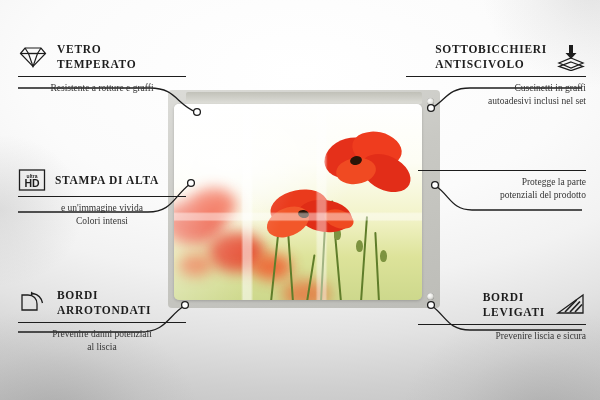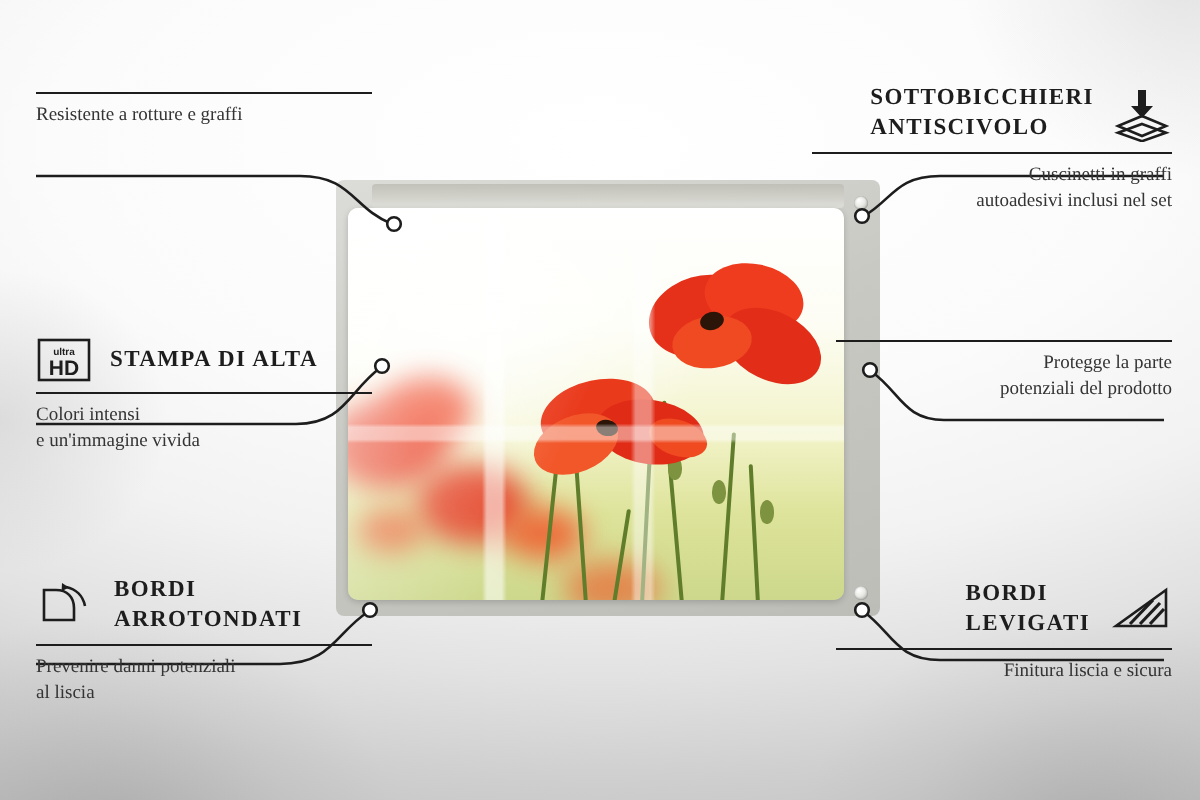--- a/index.html
+++ b/index.html
@@ -98,21 +98,21 @@
   .feature.right .head{justify-content:flex-end;}
   .title{
     font-family:"Liberation Serif",serif;
     font-size:11.5px;font-weight:700;color:#1d1d1d;
     letter-spacing:.7px;line-height:15px;text-transform:uppercase;
   }
   .feature.right .title{text-align:left;}
   .rule{height:1px;background:#1d1d1d;margin-top:4px;}
   .desc{
     font-family:"Liberation Serif",serif;
-    font-size:9.5px;color:#343434;line-height:12.5px;margin-top:5px;
+    font-size:9.5px;color:#343434;line-height:12.5px;margin-top:5px;text-align:center;
   }
   .feature.right .desc{text-align:right;}
   .icon{flex:0 0 auto;display:block;}
 
   
   #f-vetro{left:18px;top:42px;width:168px;}
   #f-stampa{left:18px;top:168px;width:168px;}
   #f-bordi{left:18px;top:288px;width:168px;}
   
   #f-sotto{right:14px;top:42px;width:180px;}
@@ -196,41 +196,55 @@
 
       <path d="M582,210 L472,210 C452,210 450,196 436,186"></path>
       <circle cx="435" cy="185" r="3.4" fill="#ffffff"></circle>
 
       <path d="M582,330 L470,330 C448,330 446,316 432,306"></path>
       <circle cx="431" cy="305" r="3.4" fill="#ffffff"></circle>
     </g>
   </svg>
 
   <div class="feature left" id="f-vetro">
+    <div class="head">
+      <svg class="icon" width="30" height="24" viewBox="0 0 30 24">
+        <g fill="none" stroke="#1d1d1d" stroke-width="1.2">
+          <path d="M2.5,8.5 L7,3 L23,3 L27.5,8.5 L15,21.5 Z"></path>
+          <path d="M2.5,8.5 L27.5,8.5"></path>
+          <path d="M7,3 L10.5,8.5 L15,21.5 L19.5,8.5 L23,3"></path>
+          <path d="M10.5,8.5 L19.5,8.5"></path>
+        </g>
+      </svg>
+      <div>
+        <div class="title">VETRO</div>
+        <div class="title">TEMPERATO</div>
+      </div>
+    </div>
     <div class="rule"></div>
     <div class="desc">
       <div>Resistente a rotture e graffi</div>
     </div>
   </div>
 
   <div class="feature left" id="f-stampa">
     <div class="head">
       <svg class="icon" width="28" height="24" viewBox="0 0 28 24">
         <rect x="1.5" y="2" width="25" height="20" fill="none" stroke="#1d1d1d" stroke-width="1.3"></rect>
         <text x="14" y="9.6" font-family="Liberation Sans, sans-serif" font-size="5" font-weight="700" text-anchor="middle" fill="#1d1d1d">ultra</text>
         <text x="14" y="19.4" font-family="Liberation Sans, sans-serif" font-size="10.5" font-weight="700" text-anchor="middle" fill="#1d1d1d">HD</text>
       </svg>
       <div>
         <div class="title">STAMPA DI ALTA</div>
       </div>
     </div>
     <div class="rule"></div>
     <div class="desc">
+      <div>e un'immagine vivida</div>
       <div>Colori intensi</div>
-      <div>e un'immagine vivida</div>
     </div>
   </div>
 
   <div class="feature left" id="f-bordi">
     <div class="head">
       <svg class="icon" width="30" height="26" viewBox="0 0 30 26">
         <path d="M4,5 L4,20 L19,20 L19,14 C19,8.5 15.5,5 10,5 Z" fill="none" stroke="#1d1d1d" stroke-width="1.3"></path>
         <path d="M15,3.5 C20,4.5 23.5,8 24.5,13" fill="none" stroke="#1d1d1d" stroke-width="1.3"></path>
         <path d="M13,1.5 L16.5,3.8 L12.8,5.6 Z" fill="#1d1d1d"></path>
       </svg>
@@ -283,17 +297,17 @@
         <path d="M29,2 L29,20 L4,20 Z" fill="none" stroke="#1d1d1d" stroke-width="1.3"></path>
         <g stroke="#1d1d1d" stroke-width="1.6">
           <path d="M11,19 L22.5,7"></path>
           <path d="M16,19 L26,8.5"></path>
           <path d="M21,19 L28,11.5"></path>
         </g>
       </svg>
     </div>
     <div class="rule"></div>
     <div class="desc">
-      <div>Finitura liscia e sicura</div>
+      <div>Prevenire liscia e sicura</div>
     </div>
   </div>
 
 </div>
 
 </body></html>

